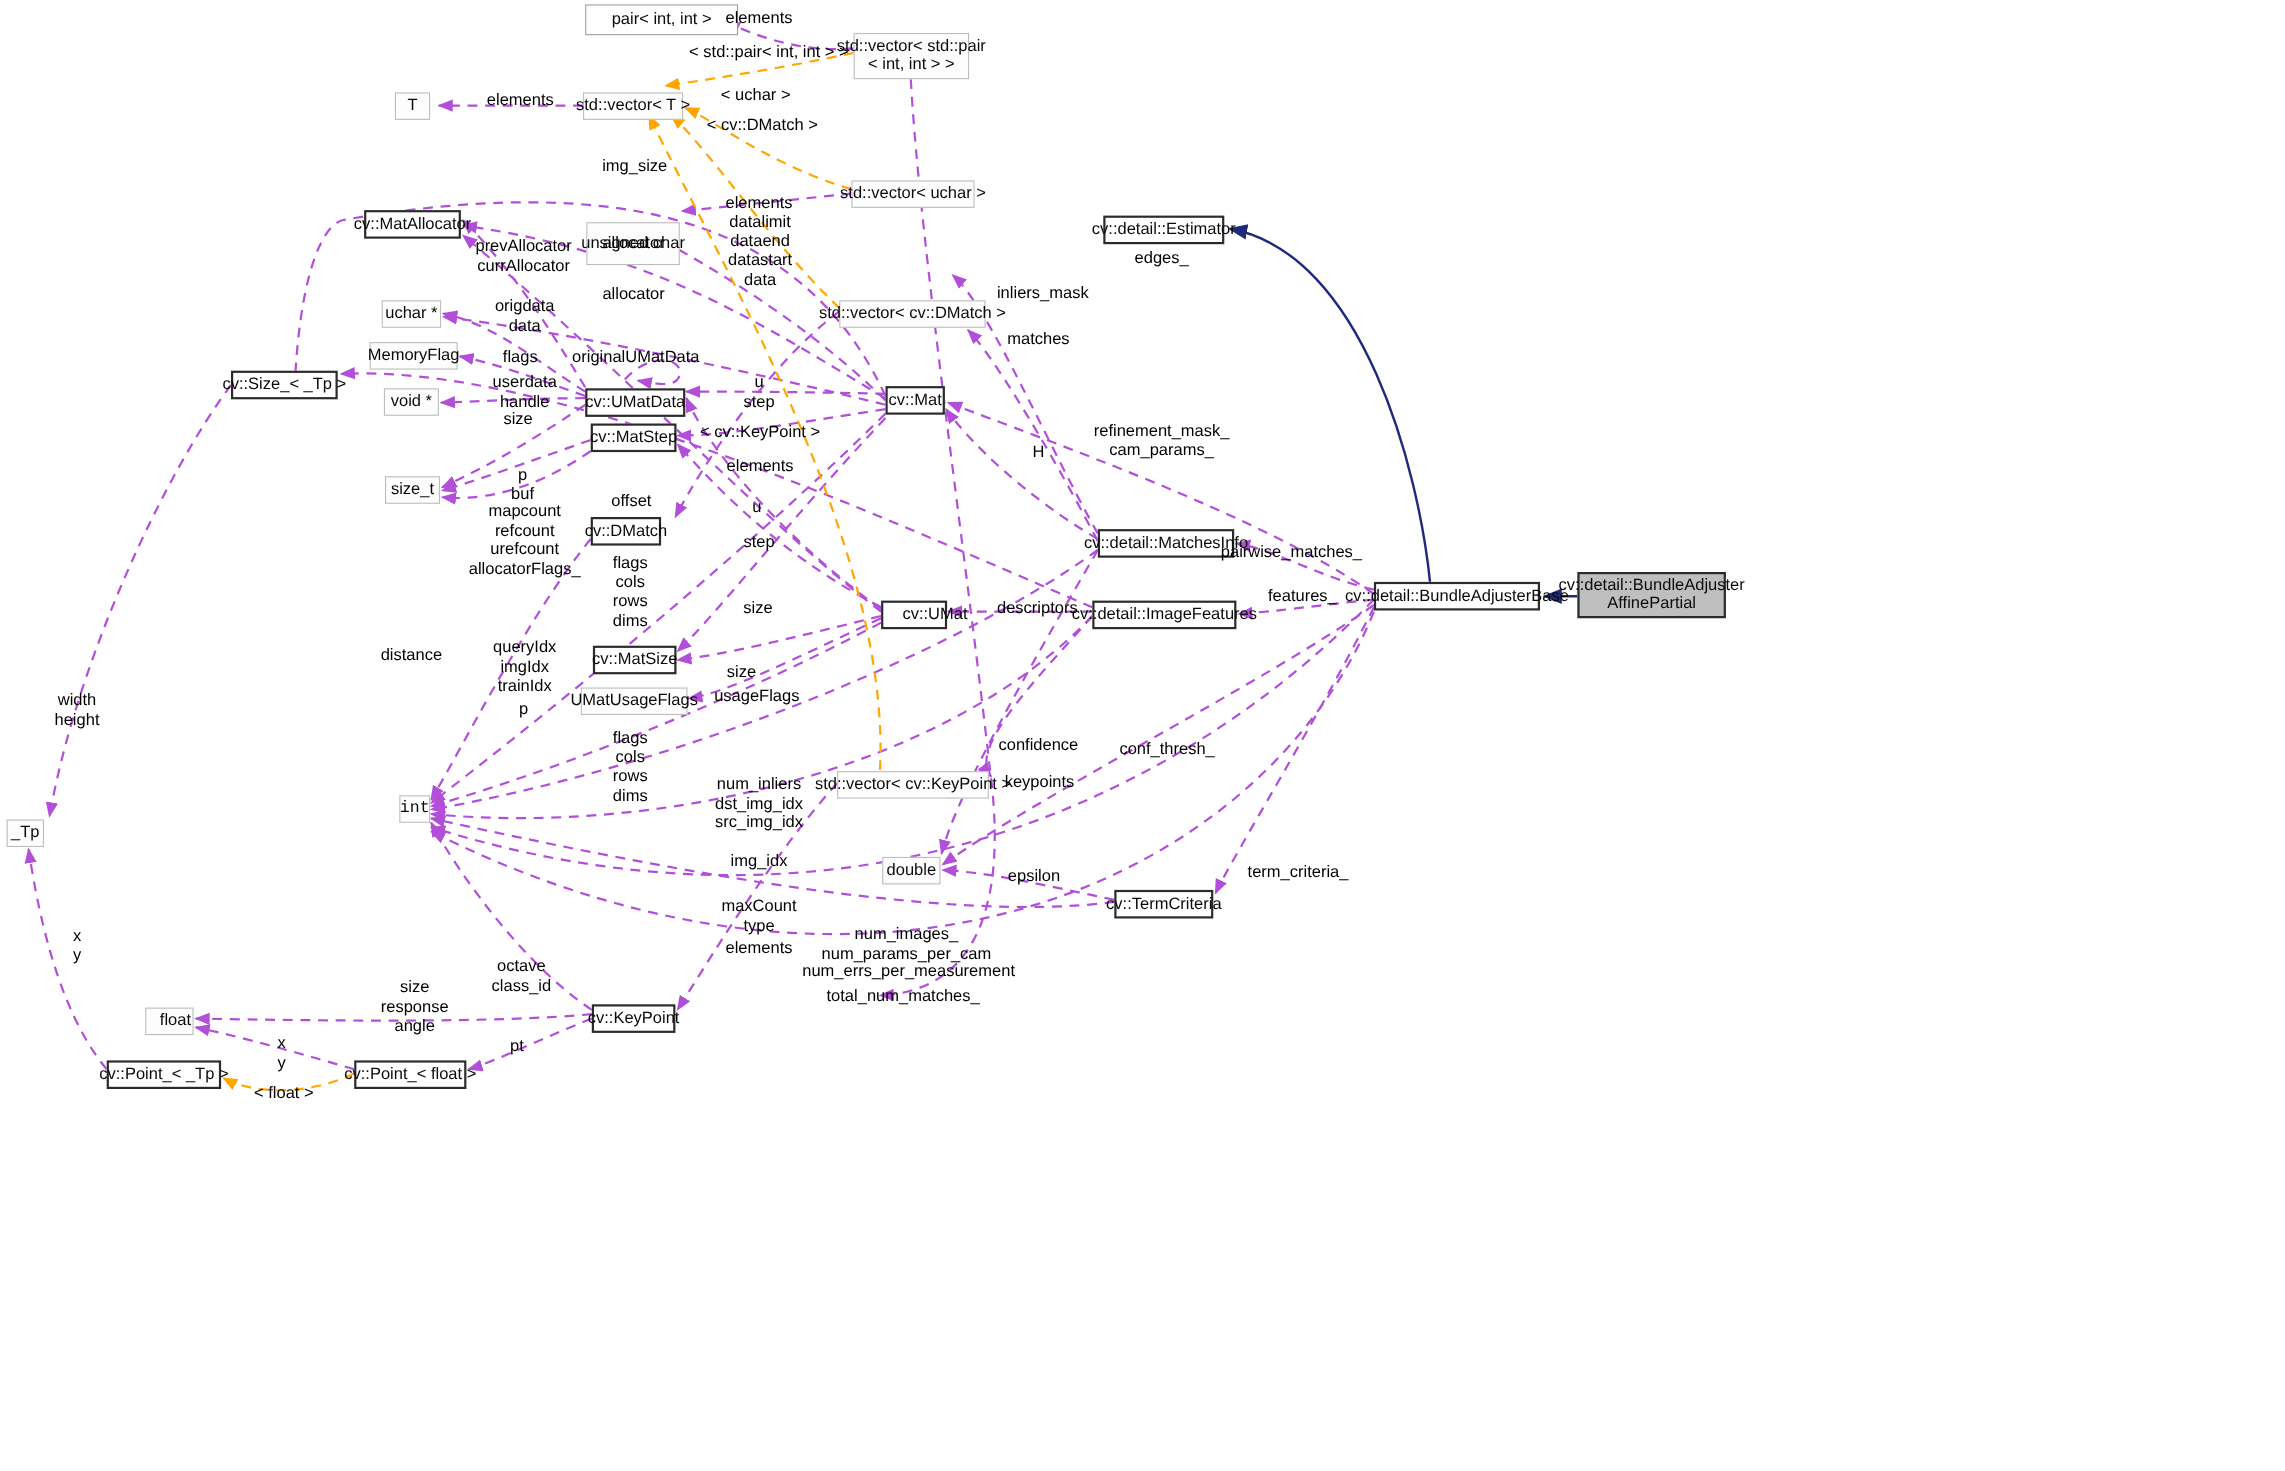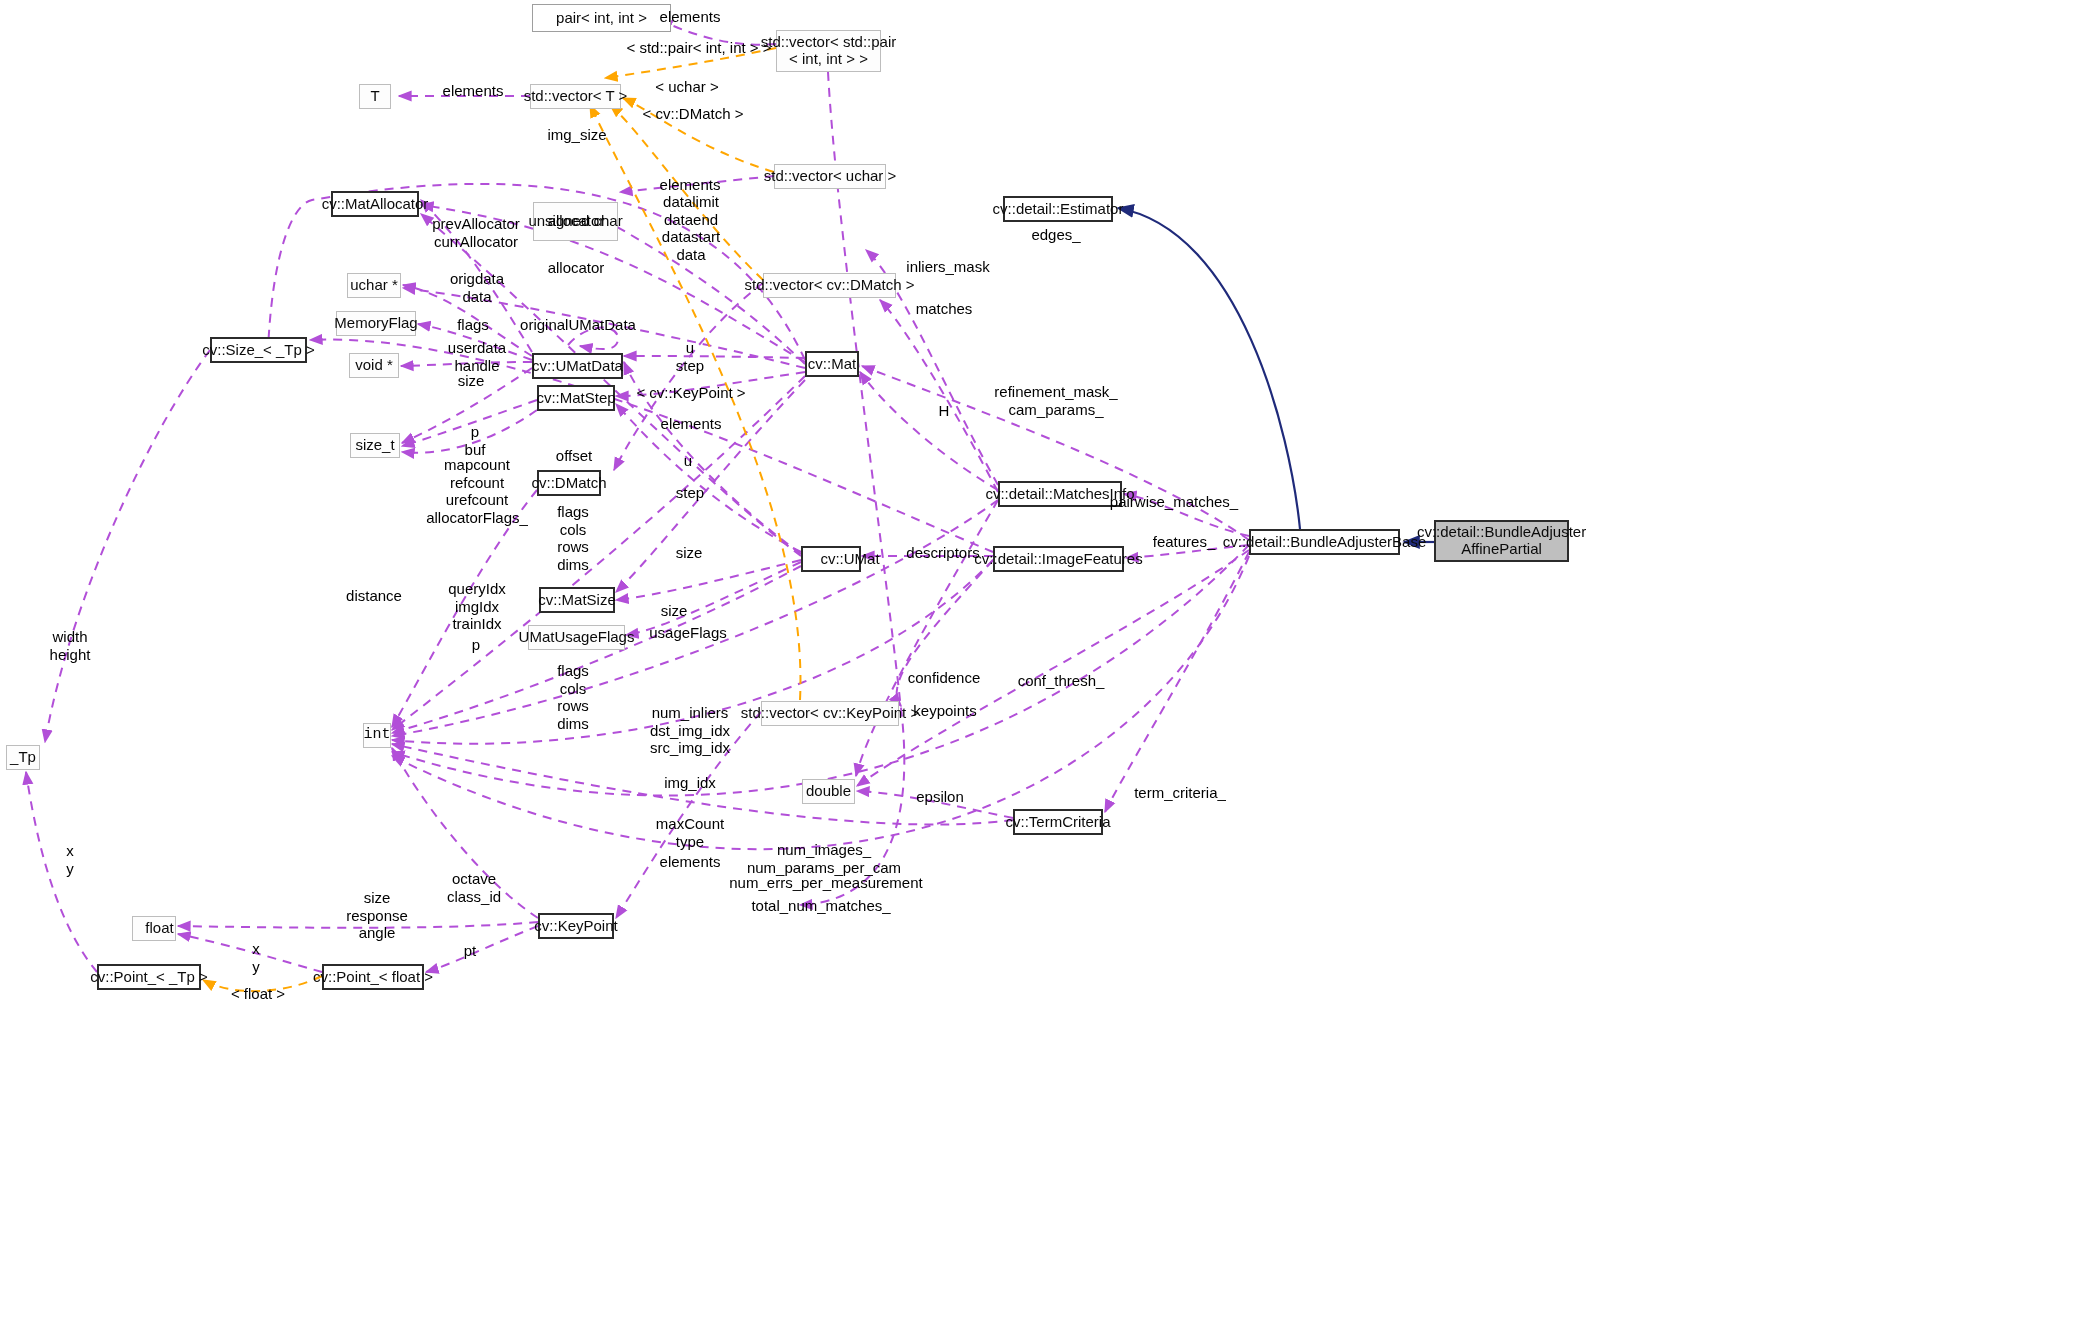--- a/index.html
+++ b/index.html
@@ -200,21 +200,21 @@
   <div class="node" style="left:132px;top:916px;width:44px;height:25px;padding-left:17px;">float</div>
   <div class="node strong" style="left:538px;top:913px;width:76px;height:26px;">cv::KeyPoint</div>
   <div class="node strong" style="left:97px;top:964px;width:104px;height:26px;">cv::Point_&lt; _Tp &gt;</div>
   <div class="node strong" style="left:322px;top:964px;width:102px;height:26px;">cv::Point_&lt; float &gt;</div>
 
   <div class="elabel" style="left:690px;top:8px;">elements</div>
   <div class="elabel" style="left:699px;top:39px;">&lt; std::pair&lt; int, int &gt; &gt;</div>
   <div class="elabel" style="left:473px;top:82px;">elements</div>
   <div class="elabel" style="left:687px;top:78px;">&lt; uchar &gt;</div>
   <div class="elabel" style="left:693px;top:105px;">&lt; cv::DMatch &gt;</div>
-  <div class="elabel" style="left:577px;top:126px;">img_size</div>
+  <div class="elabel" style="left:577px;top:142px;">img_size</div>
   <div class="elabel" style="left:690px;top:176px;">elements</div>
   <div class="elabel" style="left:691px;top:193px;">datalimit
 dataend
 datastart
 data</div>
   <div class="elabel" style="left:476px;top:215px;">prevAllocator
 currAllocator</div>
   <div class="elabel" style="left:1056px;top:226px;">edges_</div>
   <div class="elabel" style="left:576px;top:212px;">allocator</div>
   <div class="elabel" style="left:576px;top:259px;">allocator</div>

